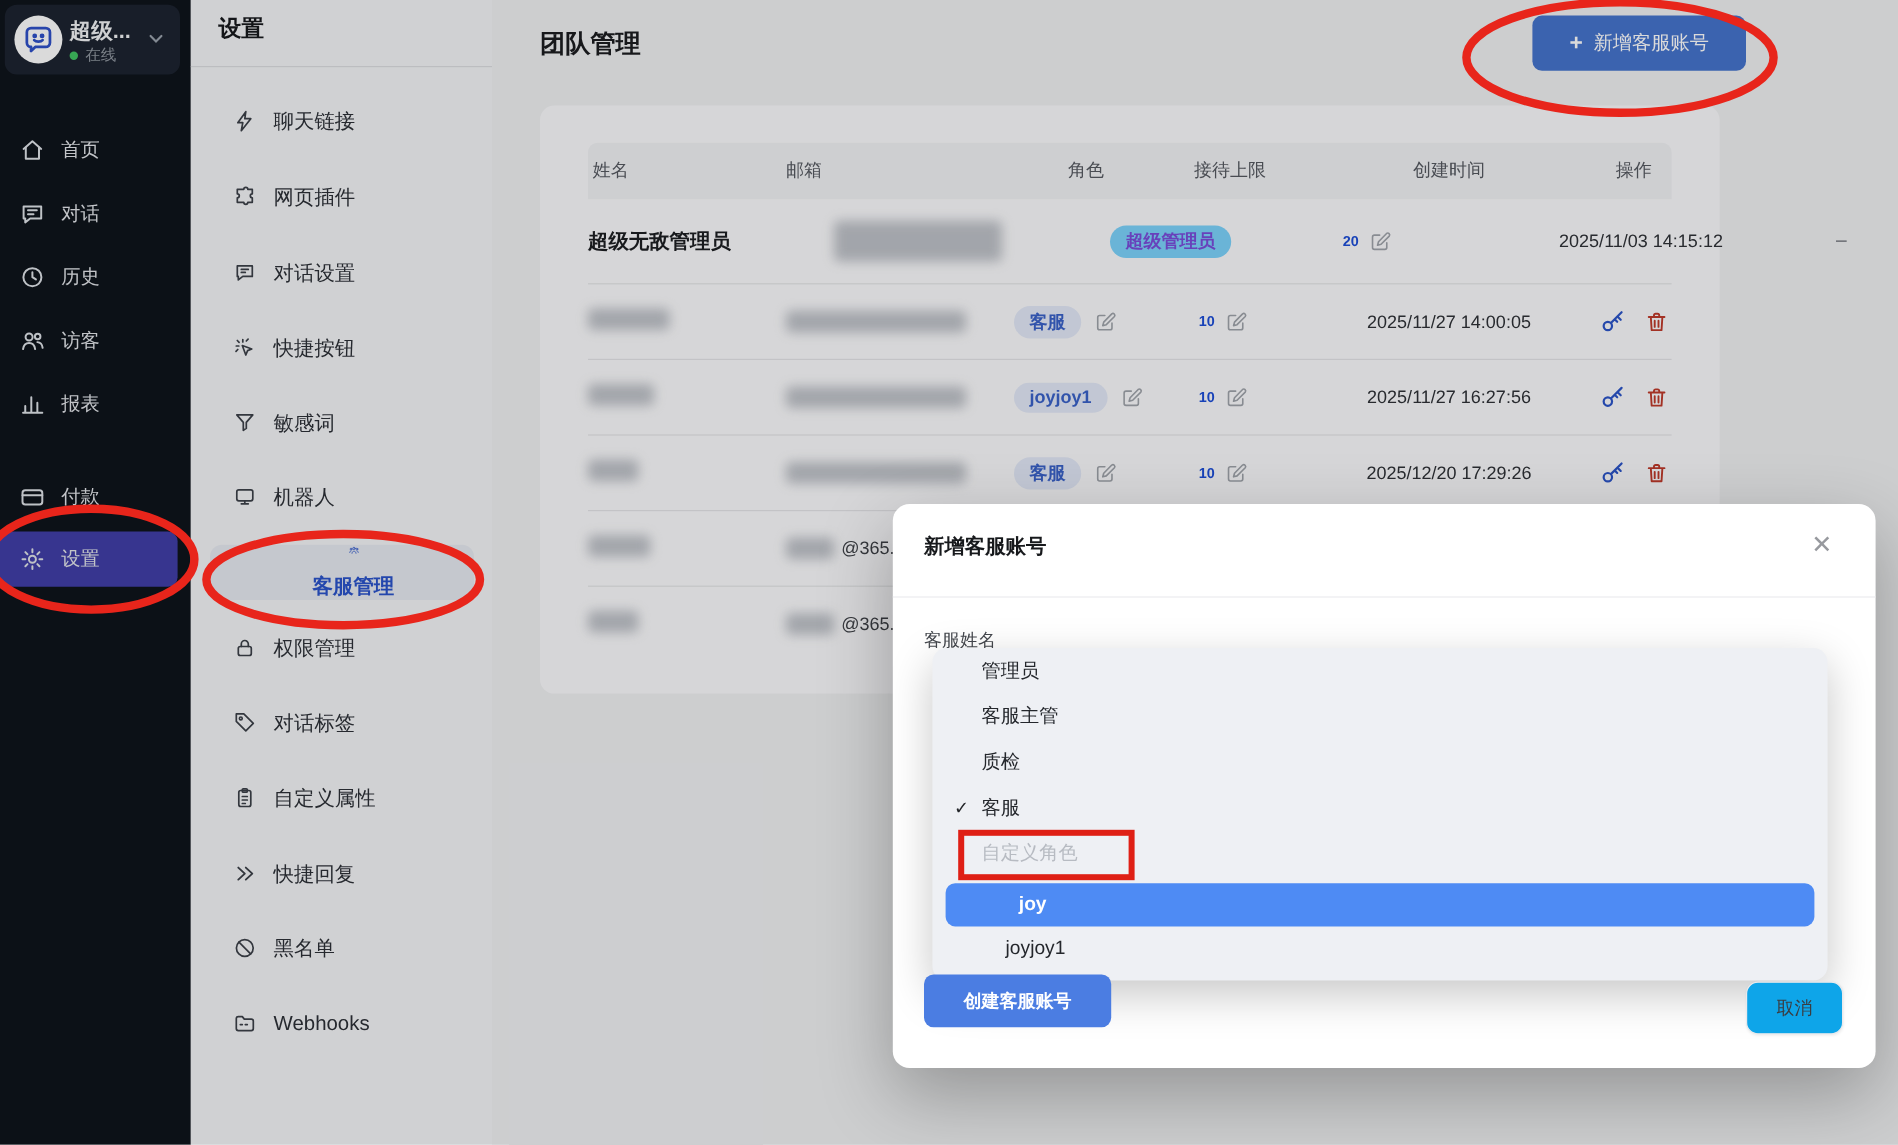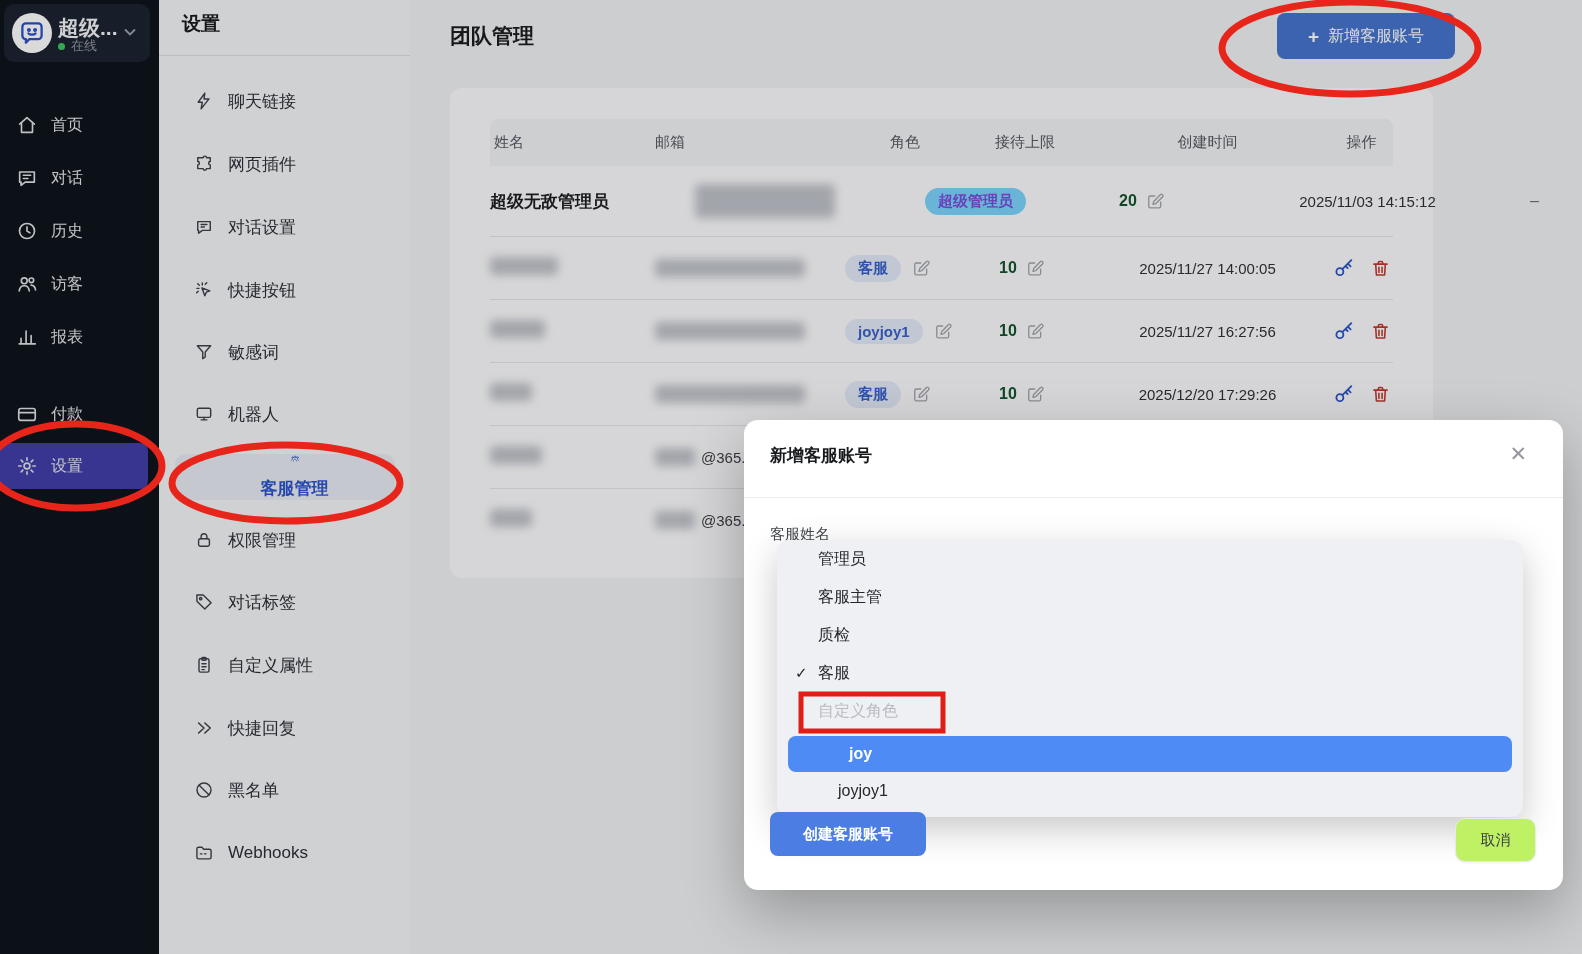--- a/index.html
+++ b/index.html
@@ -9,21 +9,21 @@
     font-family:"Liberation Sans","DejaVu Sans",sans-serif;
     background:#f0f1f3; color:#1c1e22;
   }
   svg { display:block; }
 
   
   .sidebar1 { position:absolute; left:0; top:0; width:159px; height:954px; background:#0f141c; z-index:1; }
   .account-card { position:absolute; left:4px; top:4px; width:146px; height:58px; background:#1d2430; border-radius:10px; }
   .logo-circle { position:absolute; left:8px; top:9px; width:40px; height:40px; background:#ffffff; border-radius:50%;
     display:flex; align-items:center; justify-content:center; }
-  .acc-name { position:absolute; left:54px; top:10px; font-size:21px; font-weight:bold; color:#f2f4f6; }
+  .acc-name { position:absolute; left:54px; top:10px; font-size:18px; font-weight:bold; color:#f2f4f6; }
   .acc-status { position:absolute; left:54px; top:33px; display:flex; align-items:center; gap:6px; font-size:13px; color:#8f969f; }
   .status-dot { width:7px; height:7px; border-radius:50%; background:#41c463; }
   .acc-chevron { position:absolute; right:12px; top:20px; color:#9aa2ac; }
 
   .nav-item { position:absolute; left:0; width:159px; height:44px; display:flex; align-items:center; gap:13px;
     padding-left:16px; color:#e3e6ea; font-size:16px; cursor:pointer; }
   .nav-item svg { stroke:#dfe3e8; }
   .nav-item.active { width:148px; background:#413ea8; border-radius:0 8px 8px 0; height:46px; }
 
   
@@ -50,21 +50,21 @@
   .th-c { text-align:center; }
   .trow { position:absolute; left:40px; width:903px; height:63px; border-top:1px solid #e4e5e8; }
   .trow.first { height:70px; border-top:none;gap:40px; }
   .cell-name { font-size:17px; font-weight:bold; color:#1d1f23; }
   .blur-blob { background:#b4b8bf; border-radius:4px; filter:blur(5px); opacity:.85; height:18px; }
   .cell-email { display:flex; align-items:center; gap:6px; font-size:15px; color:#3e4147; }
   .pill { display:inline-block; padding:4px 13px; border-radius:14px; font-size:15px; font-weight:bold; }
   .pill.purple { background:#7dd3fc; color:#7a4ddb; }
   .pill.blue { background:#e3e9f8; color:#3a62c9; }
   .cell-role { display:flex; align-items:center; gap:11px; }
-  .cell-limit { display:flex; align-items:center; gap:9px; padding-left:34px; font-size:16px; font-weight:bold; color:#14532d; }
+  .cell-limit { display:flex; align-items:center; gap:9px; padding-left:34px; font-size:12px; font-weight:bold; color:#1d4ed8; }
   .cell-date { text-align:center; font-size:15px; color:#2f3237; font-weight:500; }
   .cell-actions { display:flex; align-items:center; justify-content:center; gap:15px; color:#6b6f76; font-size:16px; }
   .icon-btn { background:none; border:none; cursor:pointer; padding:0; }
 
   
   .overlay { position:absolute; inset:0; background:rgba(0,0,0,0.145); z-index:10; }
 
   
   .modal { position:absolute; left:744px; top:420px; width:819px; height:470px; background:#ffffff; border-radius:14px;
     box-shadow:0 22px 60px rgba(0,0,0,.28); z-index:20; }
@@ -77,21 +77,21 @@
     box-shadow:0 12px 36px rgba(0,0,0,.22); overflow:hidden; }
   .opt { position:relative; height:38px; display:flex; align-items:center; padding-left:41px; font-size:16px; color:#24272c; cursor:pointer; }
   .opt .check { position:absolute; left:18px; font-size:15px; font-weight:bold; color:#222428; }
   .opt.muted { color:#b7bbc2; }
   .opt.selected { height:36px; margin:6px 11px 0 11px; border-radius:8px; background:#4e8bf4; color:#ffffff;
     font-weight:bold; padding-left:50px; }
   .opt.indent { padding-left:61px; }
 
   .create-btn { position:absolute; left:26px; top:392px; width:156px; height:44px; background:#4b7de2; border:none;
     border-radius:8px; color:#ffffff; font-size:15px; font-weight:600; cursor:pointer; }
-  .cancel-btn { position:absolute; left:711px; top:398px; width:81px; height:44px; background:#bef264;
+  .cancel-btn { position:absolute; left:711px; top:398px; width:81px; height:44px; background:#0ea5e9;
     border:1px solid #e9eaed; border-radius:10px; color:#3a3d42; font-size:15px; cursor:pointer;
     box-shadow:0 1px 2px rgba(0,0,0,.06); }
 
   
   .annotations { position:absolute; inset:0; z-index:50; pointer-events:none; }
 </style>
 </head>
 <body>
 
 <div class="sidebar1">

